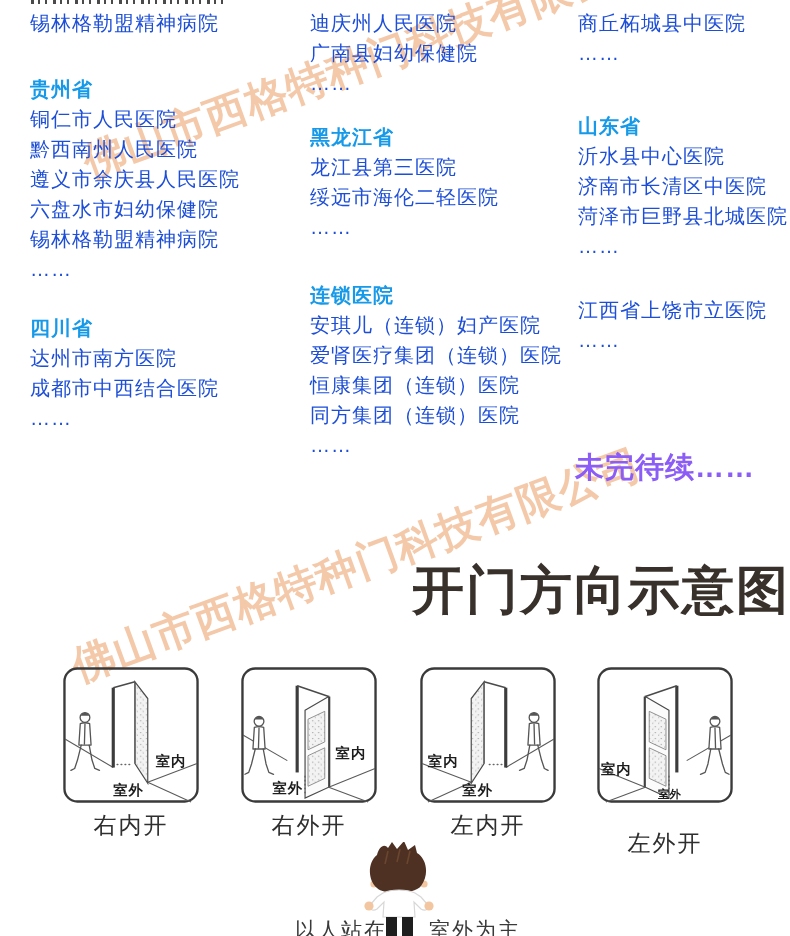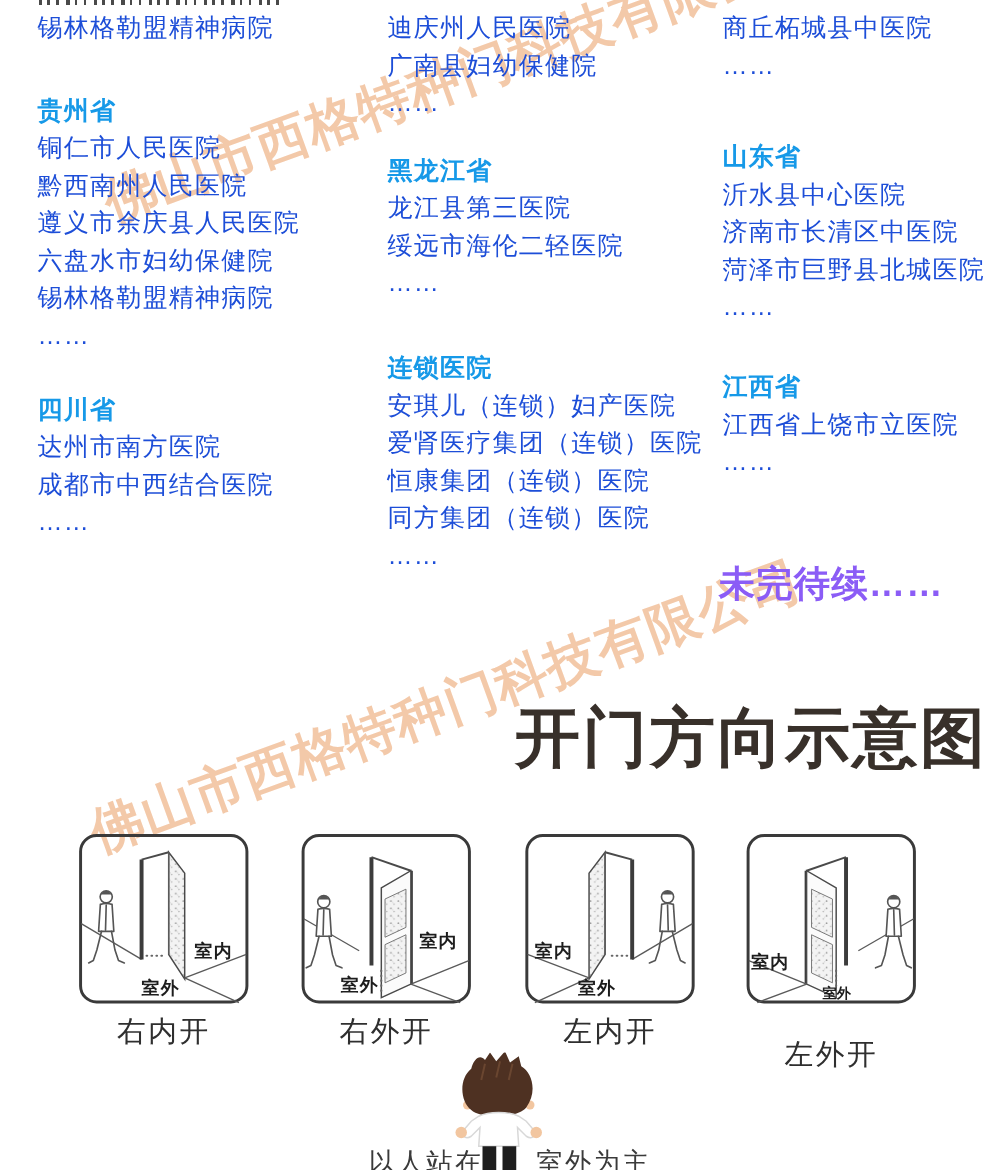--- a/index.html
+++ b/index.html
@@ -107,21 +107,20 @@
         <div class="row">……</div>
       </div>
       <div class="block" style="left: 578px; top: 111px;">
         <div class="hdr">山东省</div>
         <div class="row">沂水县中心医院</div>
         <div class="row">济南市长清区中医院</div>
         <div class="row">菏泽市巨野县北城医院</div>
         <div class="row">……</div>
       </div>
       <div class="block" style="left: 578px; top: 295px;">
-        <div class="hdr">江西省</div>
         <div class="row">江西省上饶市立医院</div>
         <div class="row">……</div>
       </div>
     </div>
 
   <div class="tbc">未完待续……</div>
 
   <h1 class="diagram-title">开门方向示意图</h1>
 
   <div id="diagram-row">

